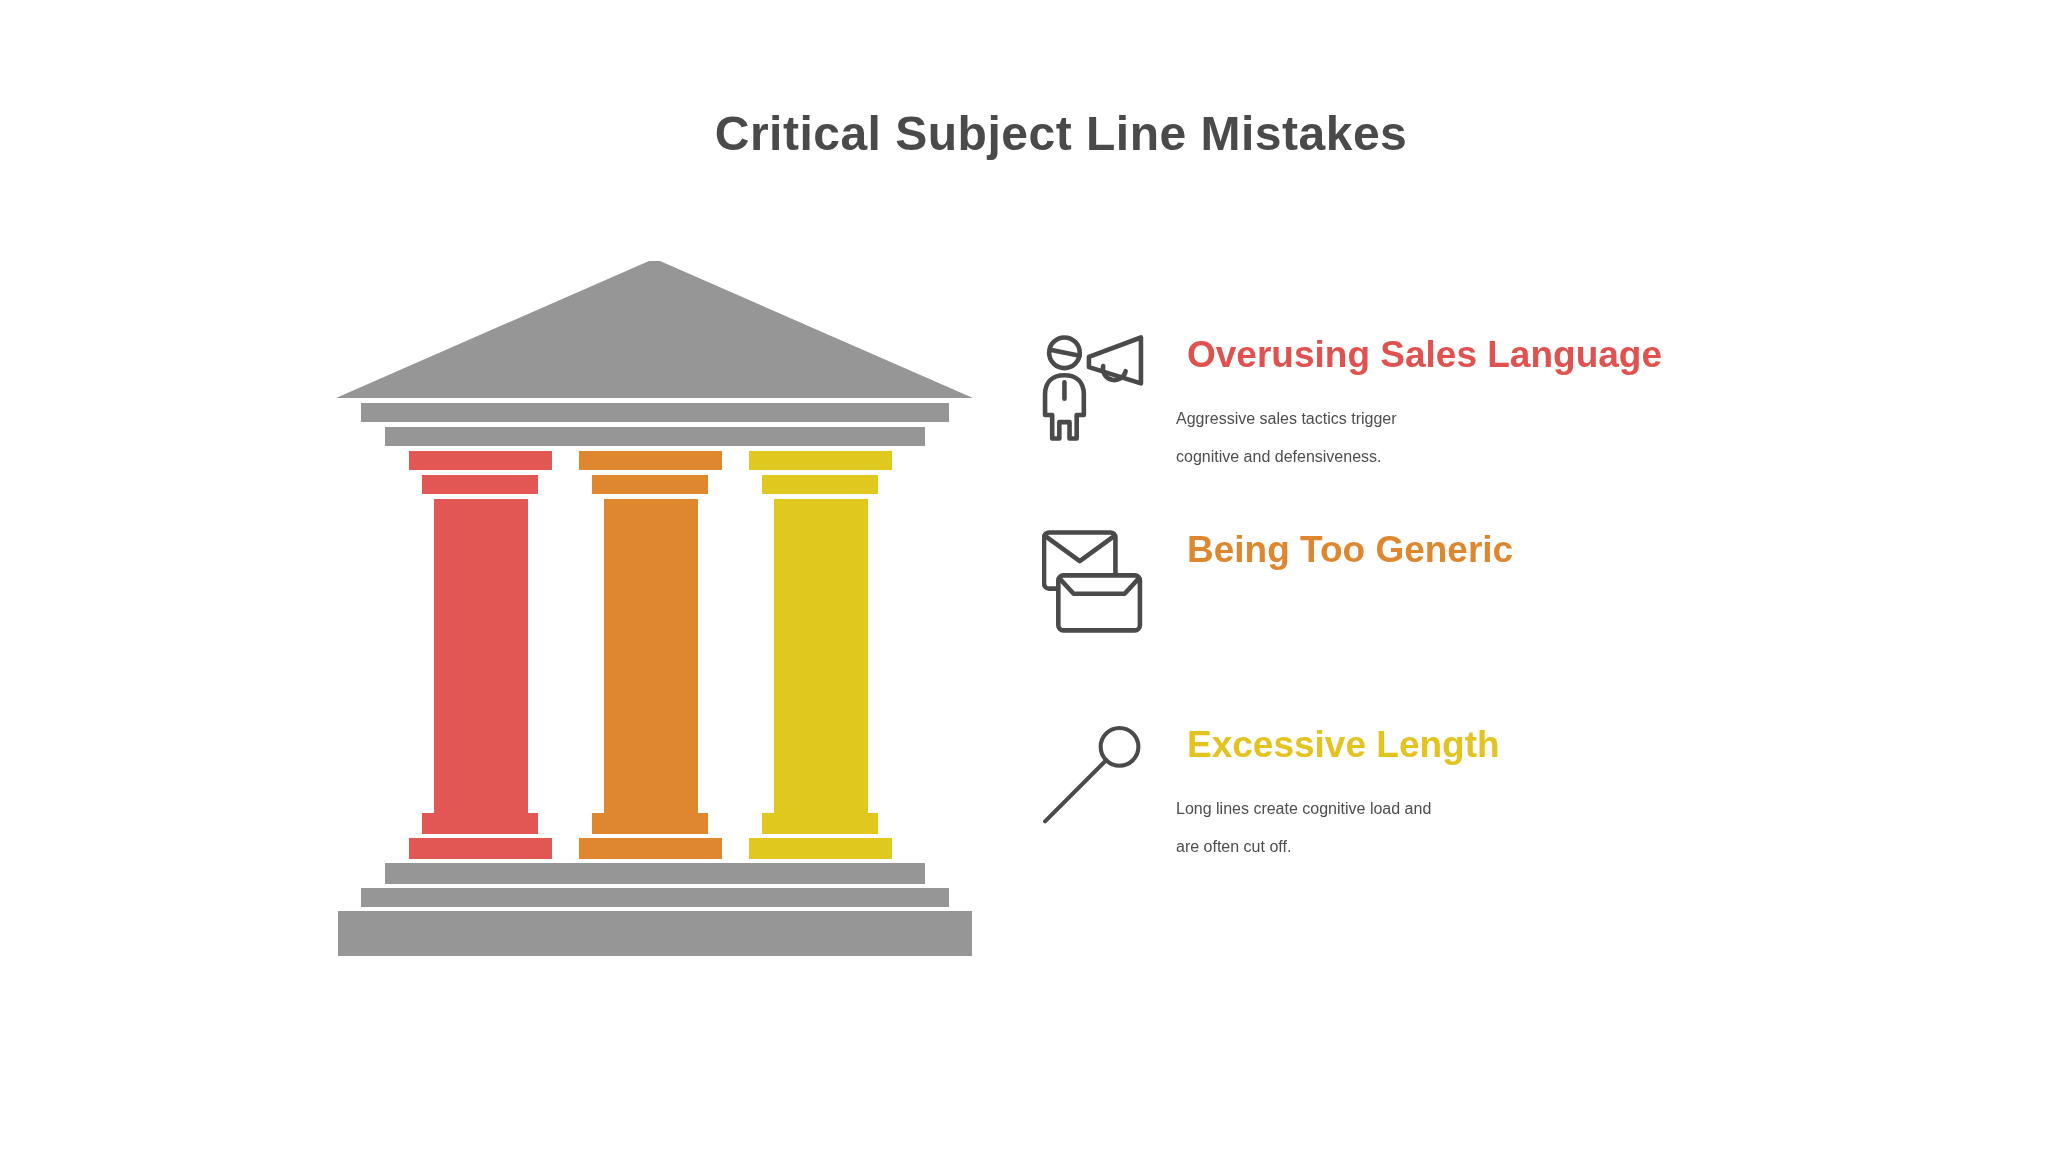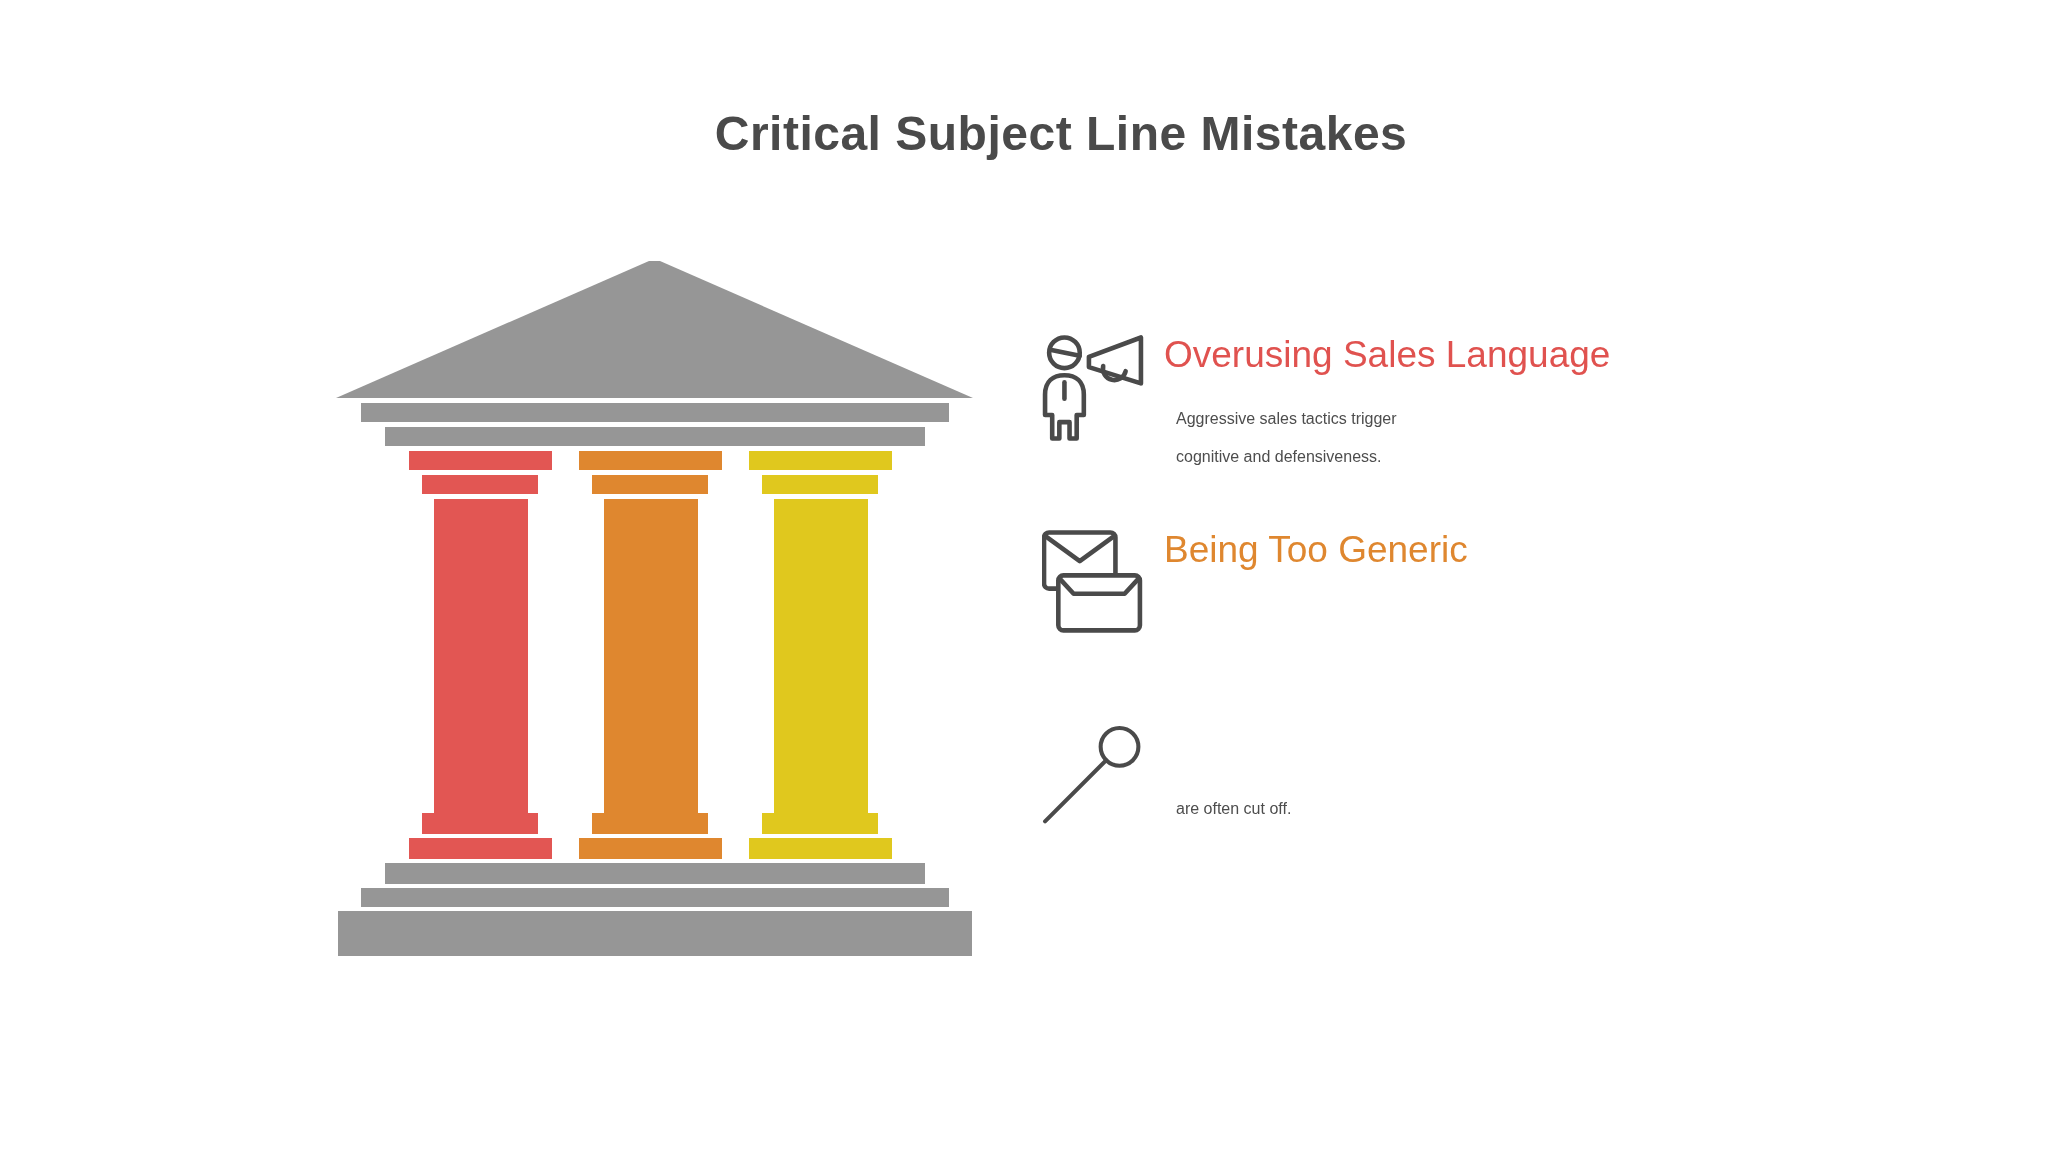--- a/index.html
+++ b/index.html
@@ -17,22 +17,22 @@
     position:absolute;left:336px;top:261px;width:637px;height:695px;
   }
   .mistake{
     position:absolute;left:1042px;width:720px;height:190px;
   }
   .mistake-icon{
     position:absolute;left:0;top:2px;width:102px;height:110px;
   }
   .mistake-icon svg{width:100%;height:100%;display:block;}
   .mistake-title{
-    position:absolute;left:122px;top:4px;
-    font-size:37px;font-weight:normal;line-height:1;white-space:nowrap;
+    position:absolute;left:145px;top:4px;
+    font-size:37px;font-weight:bold;line-height:1;white-space:nowrap;
   }
   .mistake-desc{
     position:absolute;left:134px;top:68px;
     font-size:16px;line-height:38px;
   }
 </style>
 </head>
 <body>
 
 <h1 class="page-title" style="color: rgb(74, 74, 74);">Critical Subject Line Mistakes</h1>
@@ -102,16 +102,18 @@
   <div class="mistake-title" style="color: rgb(223, 135, 47); text-align: center;">Being Too Generic</div>
 </div>
 
 <div class="mistake" style="top:722px">
   <div class="mistake-icon" style="color: rgb(74, 74, 74);">
     <svg viewBox="0 0 100 105" fill="none" stroke="currentColor" stroke-width="4" stroke-linejoin="round" stroke-linecap="round">
       <circle cx="76" cy="21" r="18.5"></circle>
       <line x1="63" y1="34" x2="3" y2="94"></line>
     </svg>
   </div>
+  <div class="mistake-title" style="color: rgb(227, 195, 31);">Excessive Length</div>
   <div class="mistake-desc" style="color: rgb(77, 77, 77);">
+    <div>Long lines create cognitive load and</div>
     <div>are often cut off.</div>
   </div>
 </div>
 
 </body></html>

